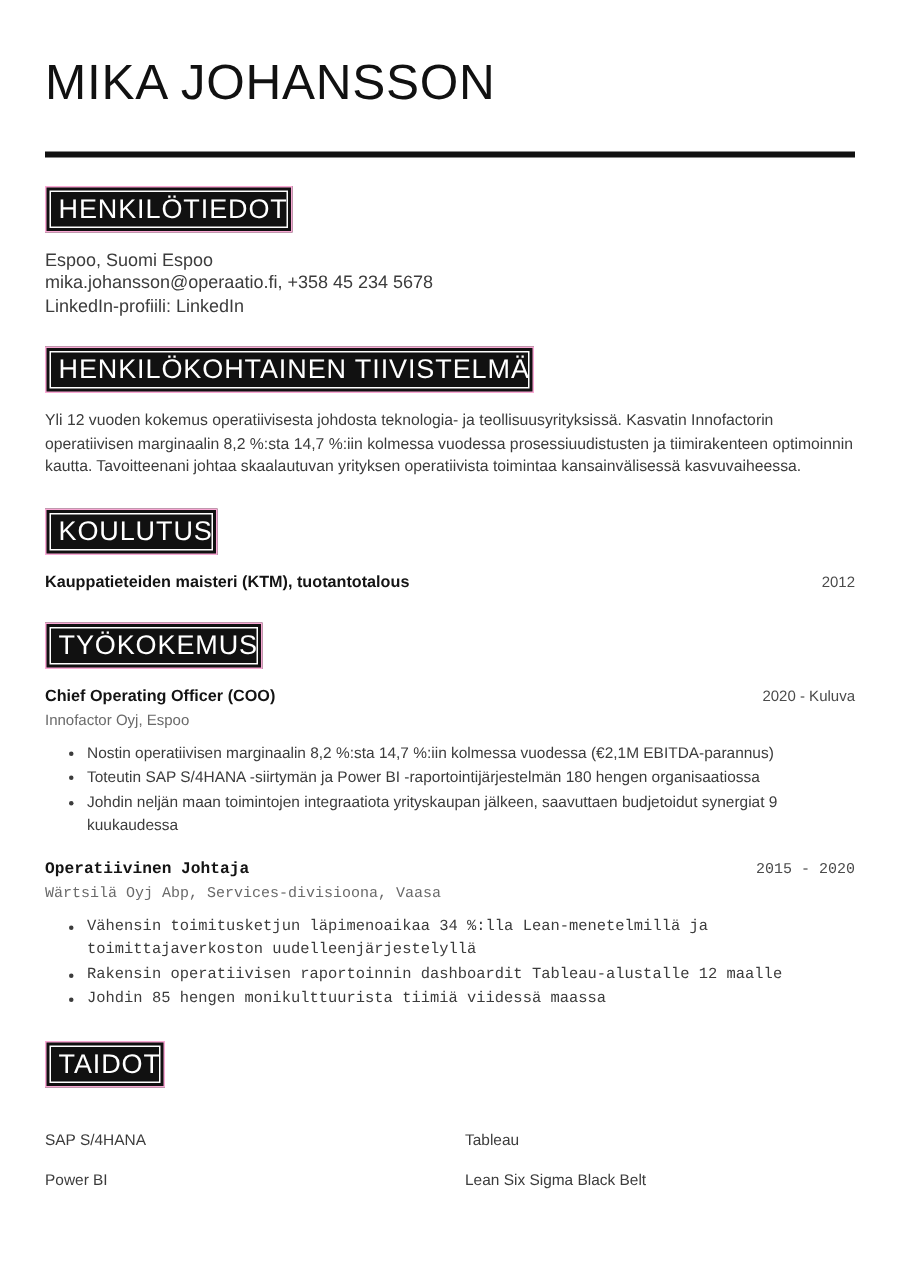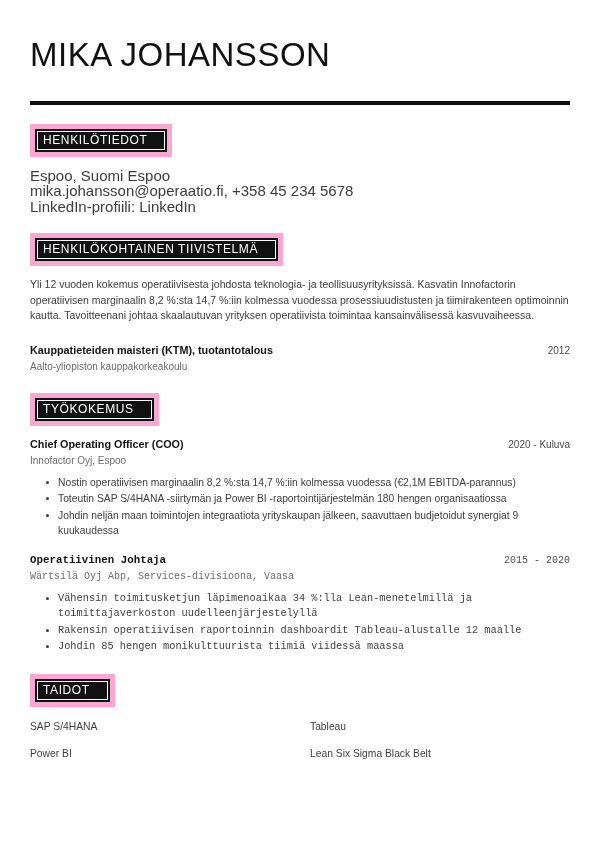--- a/index.html
+++ b/index.html
@@ -46,43 +46,43 @@
   }
 
   
   .section {
     margin-top: 19px;
   }
   .section-badge {
     display: inline-block;
     background: #111111;
     color: #ffffff;
-    font-size: 12px;
+    font-size: 18px;
     font-weight: 400;
     letter-spacing: 0.6px;
     line-height: 1;
-    padding: 5px 20px 6px 8px;
-    border: 5px solid #f9a8d4;
+    padding: 5px 2px 6px 8px;
+    border: 1px solid #f9a8d4;
     box-shadow: inset 0 0 0 1px #111111;
     position: relative;
   }
   .section-badge::after {
     content: "";
     position: absolute;
     left: 2px; right: 2px; top: 2px; bottom: 2px;
     border: 1px solid #ffffff;
     pointer-events: none;
   }
   .section-body {
     margin-top: 11px;
   }
 
   
   .contact-line {
-    font-size: 15px;
+    font-size: 12px;
     line-height: 15.5px;
     color: #3c3c3c;
   }
   .summary {
     font-size: 10.5px;
     line-height: 15.5px;
     color: #3c3c3c;
     text-align: left;
   }
 
@@ -138,21 +138,21 @@
     background: #3c3c3c;
     border-radius: 50%;
   }
 
   
   .skills-grid {
     display: grid;
     grid-template-columns: 280px 1fr;
     row-gap: 12px;
     column-gap: 0;
-    margin-top: 12px;
+    margin-top: 28px;
   }
   .skill-item {
     font-size: 10.3px;
     line-height: 15px;
     color: #3c3c3c;
   }
 </style>
 </head>
 <body>
 
@@ -173,27 +173,27 @@
   </div>
 
   <div class="section">
     <span class="section-badge">HENKILÖKOHTAINEN TIIVISTELMÄ</span>
     <div class="section-body">
       <p class="summary" style="margin:0;">Yli 12 vuoden kokemus operatiivisesta johdosta teknologia- ja teollisuusyrityksissä. Kasvatin Innofactorin operatiivisen marginaalin 8,2 %:sta 14,7 %:iin kolmessa vuodessa prosessiuudistusten ja tiimirakenteen optimoinnin kautta. Tavoitteenani johtaa skaalautuvan yrityksen operatiivista toimintaa kansainvälisessä kasvuvaiheessa.</p>
     </div>
   </div>
 
   <div class="section">
+    <span class="section-badge">KOULUTUS</span>
     <div class="section-body">
       <div class="entry">
         <div class="entry-top">
           <div class="entry-title">Kauppatieteiden maisteri (KTM), tuotantotalous</div>
           <div class="entry-date">2012</div>
         </div>
-        <div class="entry-sub">Aalto-yliopiston kauppakorkeakoulu</div>
       </div>
     </div>
   </div>
 
   <div class="section">
     <span class="section-badge">TYÖKOKEMUS</span>
     <div class="section-body">
 
       <div class="entry">
         <div class="entry-top">

